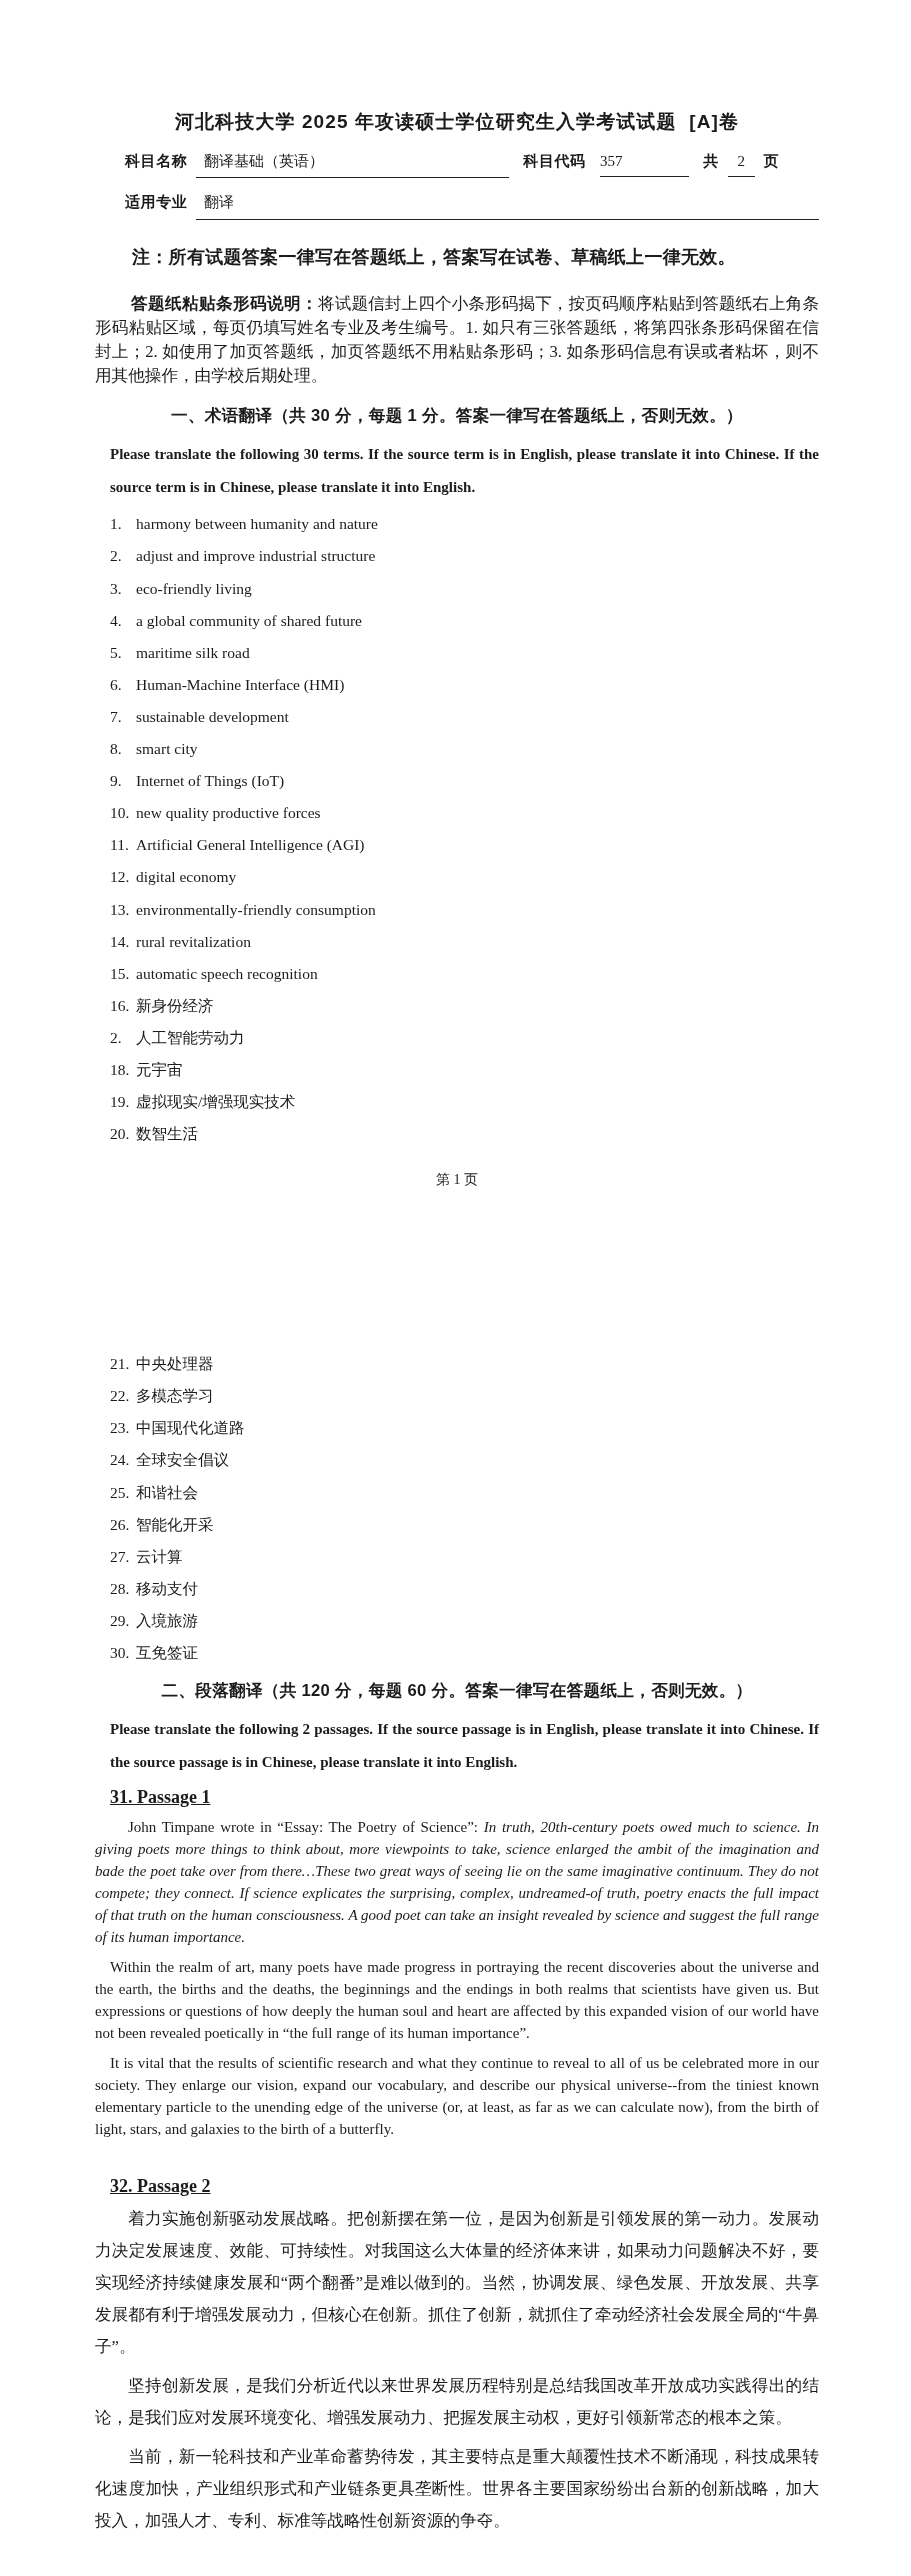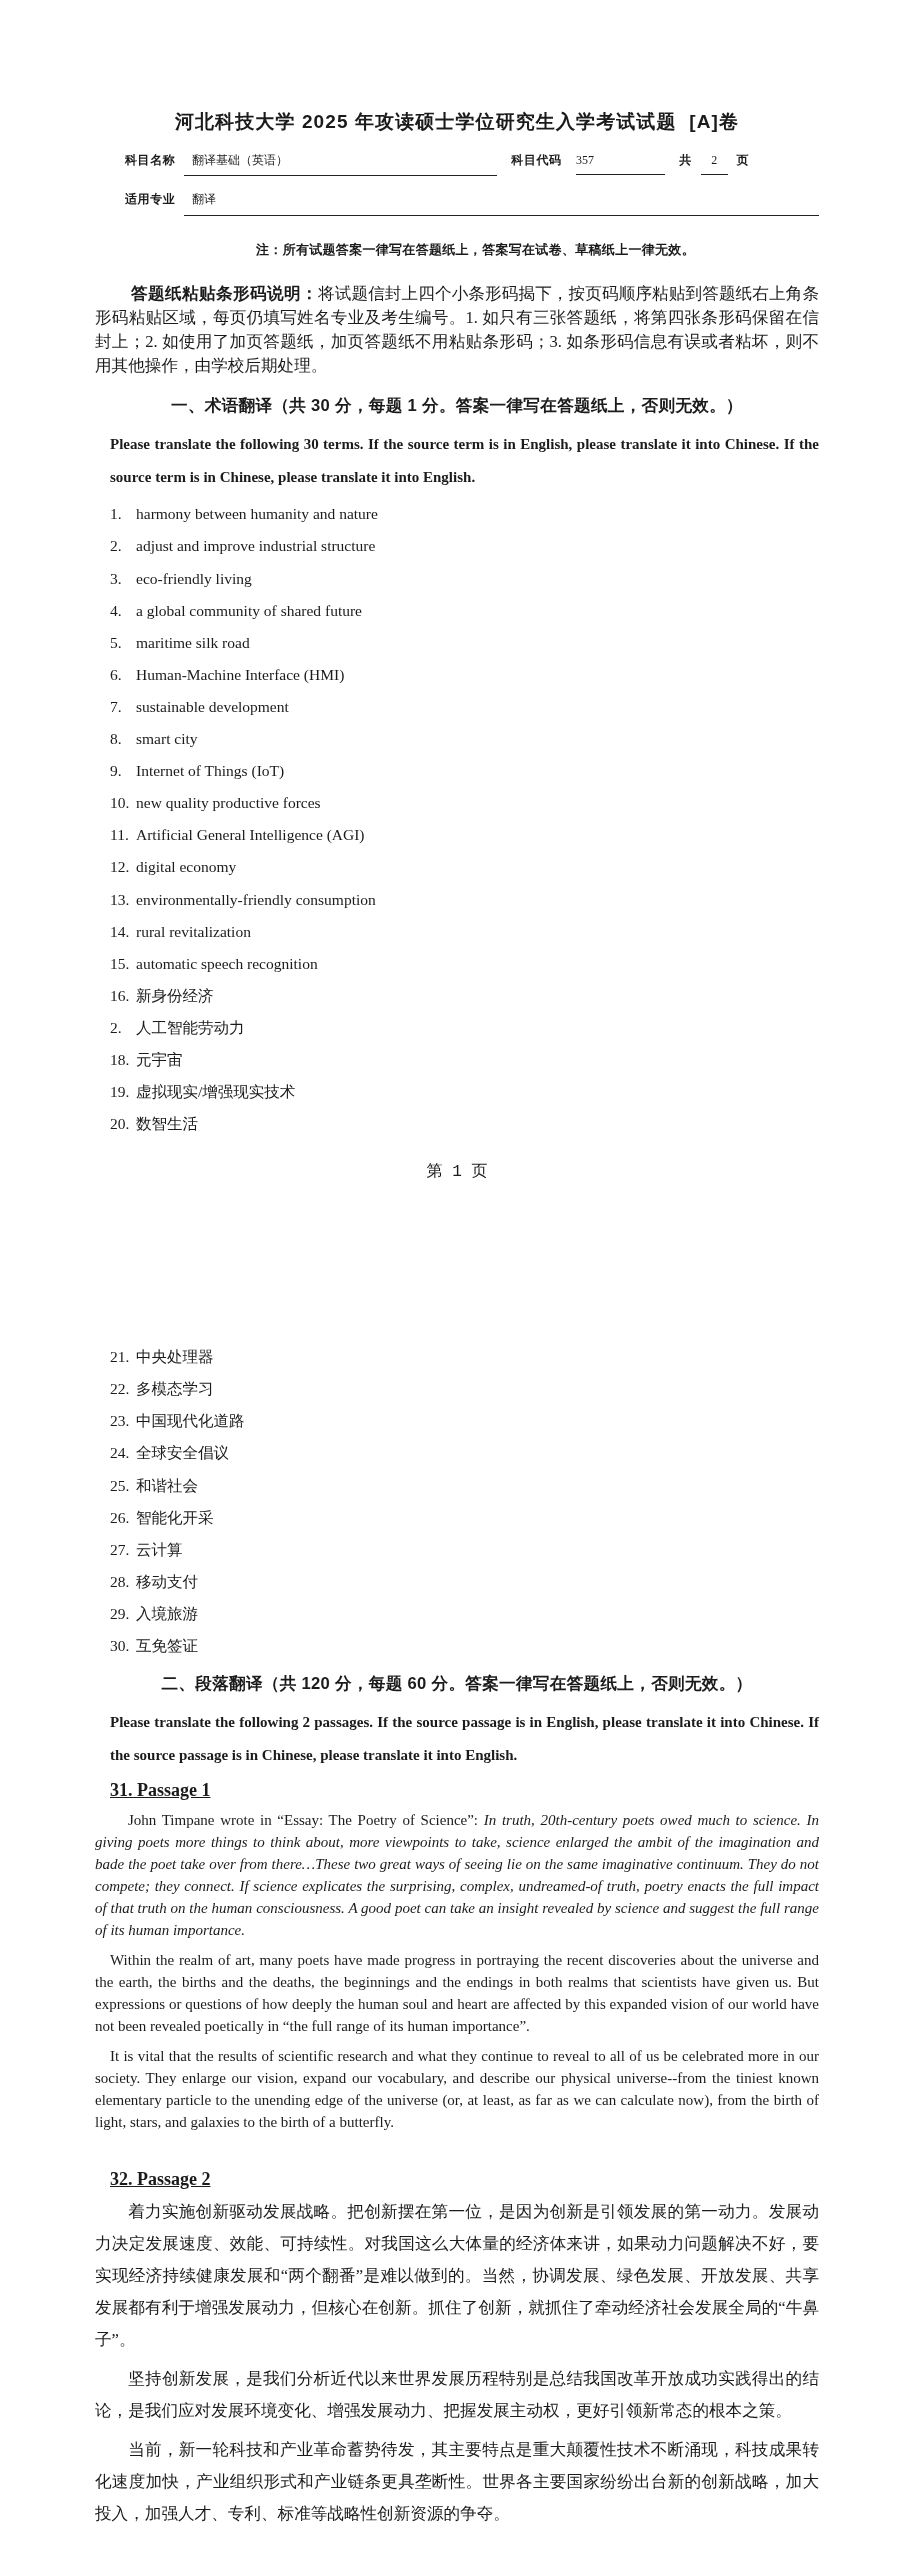--- a/index.html
+++ b/index.html
@@ -4,47 +4,47 @@
 <style>
   html,body{margin:0;padding:0;background:#ffffff;}
   body{width:911px;font-family:"Liberation Serif","DejaVu Serif",serif;color:#1b1b1b;}
   .page{box-sizing:border-box;width:911px;min-height:2576px;padding:109px 92px 34px 95px;background:#fff;}
   .hei{font-family:"Liberation Sans","DejaVu Sans",sans-serif;font-weight:bold;}
 
   
   .title{text-align:center;font-size:19px;letter-spacing:1.1px;white-space:pre-wrap;margin:0 0 17px 0;}
 
   
-  .frow{display:flex;align-items:baseline;font-size:12px;margin-top:15px;}
+  .frow{display:flex;align-items:baseline;font-size:15px;margin-top:15px;}
   .frow .lbl{flex:none;letter-spacing:0.6px;}
   .l-indent{margin-left:30px;}
   .uv{display:inline-block;border-bottom:1.1px solid #222;padding:0 0 6.3px 8px;box-sizing:border-box;white-space:nowrap;}
   .uv.subject{width:313px;margin-left:8.6px;}
   .uv.code{width:89px;margin-left:14.3px;padding-left:0;font-family:Liberation Serif, serif;}
   .uv.cnt{width:27.5px;margin-left:8.6px;text-align:center;padding-left:0;}
   .gap25{margin-left:14.3px;} .gap15{margin-left:8.6px;}
   .uv.major{flex:1;margin-left:8.6px;}
 
   
-  .note{font-size:13px;margin:25px 0 0 37px;letter-spacing:0.3px;text-align:center;}
+  .note{font-size:18px;margin:25px 0 0 37px;letter-spacing:0.3px;}
   .barcode{font-size:16.6px;line-height:24px;text-align:justify;text-indent:36px;margin:23px 0 0 0;}
   .barcode .lead{letter-spacing:0.3px;}
 
   
   .sec-h{font-size:16.6px;margin:17px 0 0 0;letter-spacing:0.3px;text-align:center;}
   .instr{font-size:15px;font-weight:bold;line-height:33px;text-align:justify;margin:11.5px 0 0 15px;}
 
   
   .terms{list-style:none;margin:10.3px 0 0 15px;padding:0;font-size:15.5px;}
   .terms li{display:flex;line-height:19.5px;margin-bottom:12.6px;}
   .terms .num{flex:none;width:26px;}
   .terms.pg2{margin-top:165px;}
 
   
-  .pfoot{text-align:center;font-size:16px;margin-top:27.5px;font-family:Liberation Mono, monospace;}
+  .pfoot{text-align:center;font-size:14px;margin-top:27.5px;}
   .pfoot.p2{margin-top:68px;padding-bottom:23px;}
 
   
   .ptitle{font-size:18px;font-weight:bold;margin:9.2px 0 0 15px;line-height:19.5px;text-decoration:underline;}
   .ppara{font-size:15px;line-height:22px;text-align:justify;margin:8px 0 0 0;}
   .ppara.en{text-indent:33px;}
   .ppara.en2{text-indent:15px;}
   .ppara.zh{font-size:16.6px;line-height:32px;text-indent:2em;margin-top:6.9px;}
   .ital{font-style:italic;}
   .ptitle.second{margin-top:37px;}

